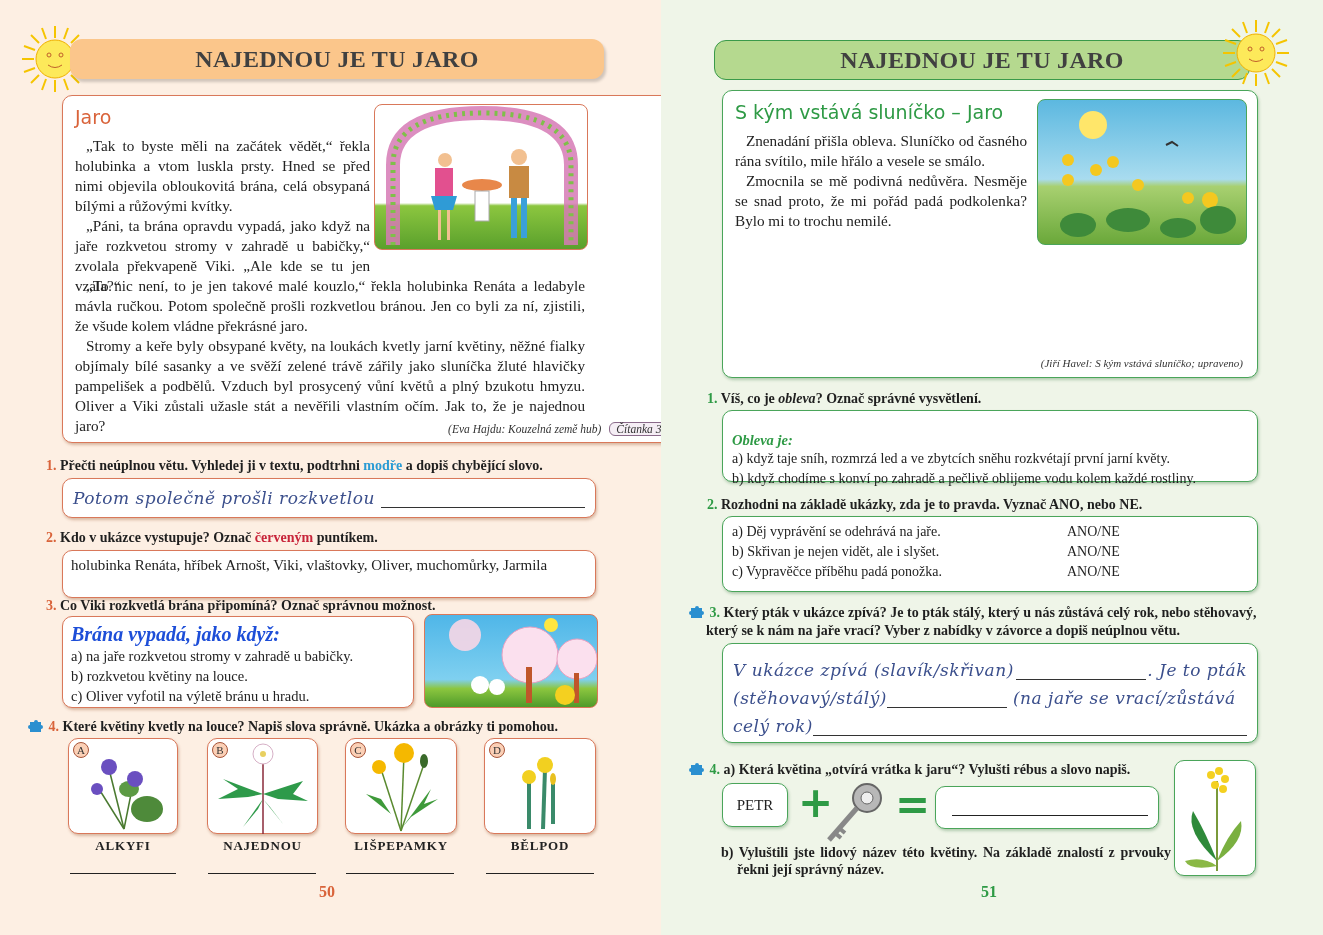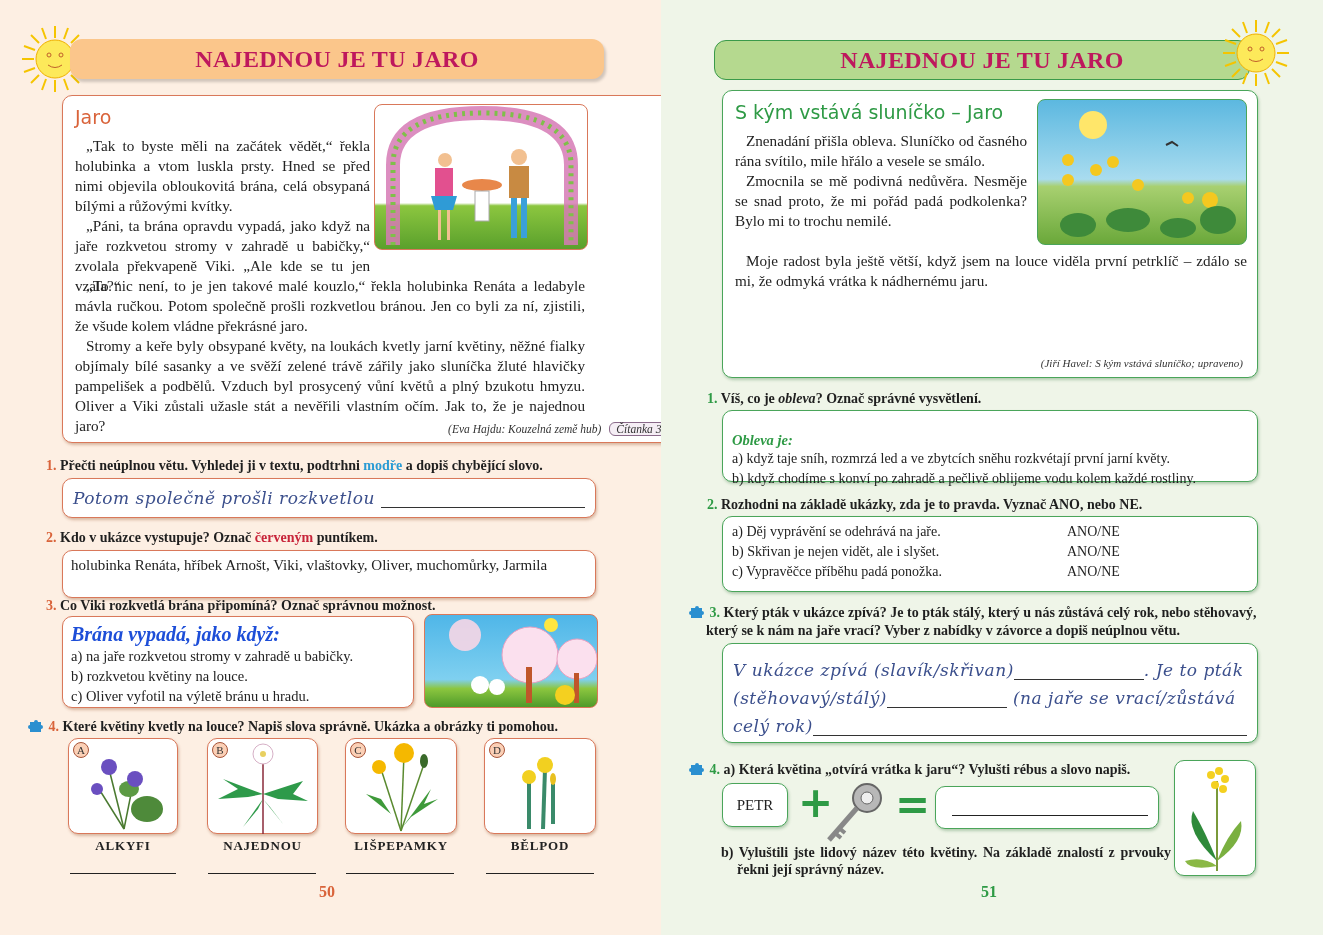--- a/index.html
+++ b/index.html
@@ -4,21 +4,21 @@
 <style>
   * { box-sizing: border-box; margin: 0; padding: 0; }
   html, body { width: 1323px; height: 935px; overflow: hidden; }
   body { font-family: "Liberation Serif", serif; color: #222; position: relative; }
 
   .page { position: absolute; top: 0; height: 935px; }
   .page-left { left: 0; width: 661px; background: #fdefe3; }
   .page-right { left: 661px; width: 662px; background: #eff5e8; }
 
   .banner { position: absolute; height: 40px; border-radius: 12px; display: flex; align-items: center; justify-content: center; }
-  .banner span { font-family: "Liberation Serif", serif; font-weight: bold; font-size: 24px; color: #be185d; letter-spacing: 0.3px; }
+  .banner span { font-family: "Liberation Serif", serif; font-weight: bold; font-size: 24px; color: #404040; letter-spacing: 0.3px; }
   .banner-left { left: 70px; top: 39px; width: 534px; background: #fbc68b; box-shadow: 2px 3px 3px rgba(0,0,0,0.18); }
   .banner-right { left: 53px; top: 40px; width: 536px; background: #b5d98f; border: 1.5px solid #3a9a4a; }
 
   .sun { position: absolute; width: 70px; height: 70px; }
   .sun-left { left: 20px; top: 24px; }
   .sun-right { left: 560px; top: 18px; }
 
   .box { position: absolute; background: #fff; border-radius: 10px; }
   .box-orange { border: 1.5px solid #d9785a; box-shadow: 1px 2px 3px rgba(150,80,40,0.35); }
   .box-green { border: 1.5px solid #4aa55a; box-shadow: 1px 2px 3px rgba(40,110,50,0.3); }
@@ -298,21 +298,20 @@
             <ellipse cx="180" cy="120" rx="18" ry="14"></ellipse>
           </g>
       </svg>
     </div>
 
     <div style="position:absolute; left:12px; top:40px; width:292px;">
       <p class="para">Znenadání přišla obleva. Sluníčko od časného rána svítilo, mile hřálo a vesele se smálo.</p>
       <p class="para">Zmocnila se mě podivná nedůvěra. Nesměje se snad proto, že mi pořád padá podkolenka? Bylo mi to trochu nemilé.</p>
     </div>
     <div style="position:absolute; left:12px; top:160px; width:512px;">
-      <p class="para">Moje radost byla ještě větší, když jsem na louce viděla první petrklíč – zdálo se mi, že odmyká vrátka k nádhernému jaru.</p>
     </div>
     <div class="credit" style="position:absolute; right:14px; bottom:8px; font-size:11px;">(Jiří Havel: S kým vstává sluníčko; upraveno)</div>
   </div>
 
   <div class="q" style="left:46px; top:391px;">
     <span class="qnum-g">1.</span>
     <span>Víš, co je </span><i>obleva</i><span>? Označ správné vysvětlení.</span>
   </div>
   <div class="box box-green" style="left:61px; top:410px; width:536px; height:72px;">
     <div style="position:absolute; left:9px; top:21px;">
@@ -345,21 +344,21 @@
 
   <div class="q" style="left:28px; top:604px; width:575px; line-height:18px; padding-left:17px; text-indent:-17px;">
     <svg class="puzzle" viewBox="0 0 15 13">
         <path d="M2 2 H6 Q6 0 8 0 Q10 0 10 2 H13 V5 Q15 5 15 7 Q15 9 13 9 V12 H2 V9 Q0 9 0 7 Q0 5 2 5 Z" fill="#2a8fd0"></path>
       </svg>
     <span class="qnum-g">3.</span>
     <span>Který pták v ukázce zpívá? Je to pták stálý, který u nás zůstává celý rok, nebo stěhovavý, který se k nám na jaře vrací? Vyber z nabídky v závorce a dopiš neúplnou větu.</span>
   </div>
   <div class="box box-green" style="left:61px; top:643px; width:536px; height:100px;">
     <div style="position:absolute; left:10px; top:8px; width:514px;">
-      <div style="display:flex; align-items:flex-end; height:28px;">
+      <div style="display:flex; align-items:flex-end; height:28px;justify-content:space-between;">
         <span class="handwriting">V ukázce zpívá (slavík/skřivan)</span>
         <span class="writeline" style="width:130px;"></span>
         <span class="handwriting">. Je to pták</span>
       </div>
       <div style="display:flex; align-items:flex-end; height:28px;">
         <span class="handwriting">(stěhovavý/stálý)</span>
         <span class="writeline" style="width:120px;"></span>
         <span class="handwriting" style="margin-left:6px;">(na jaře se vrací/zůstává</span>
       </div>
       <div style="display:flex; align-items:flex-end; height:28px;">

